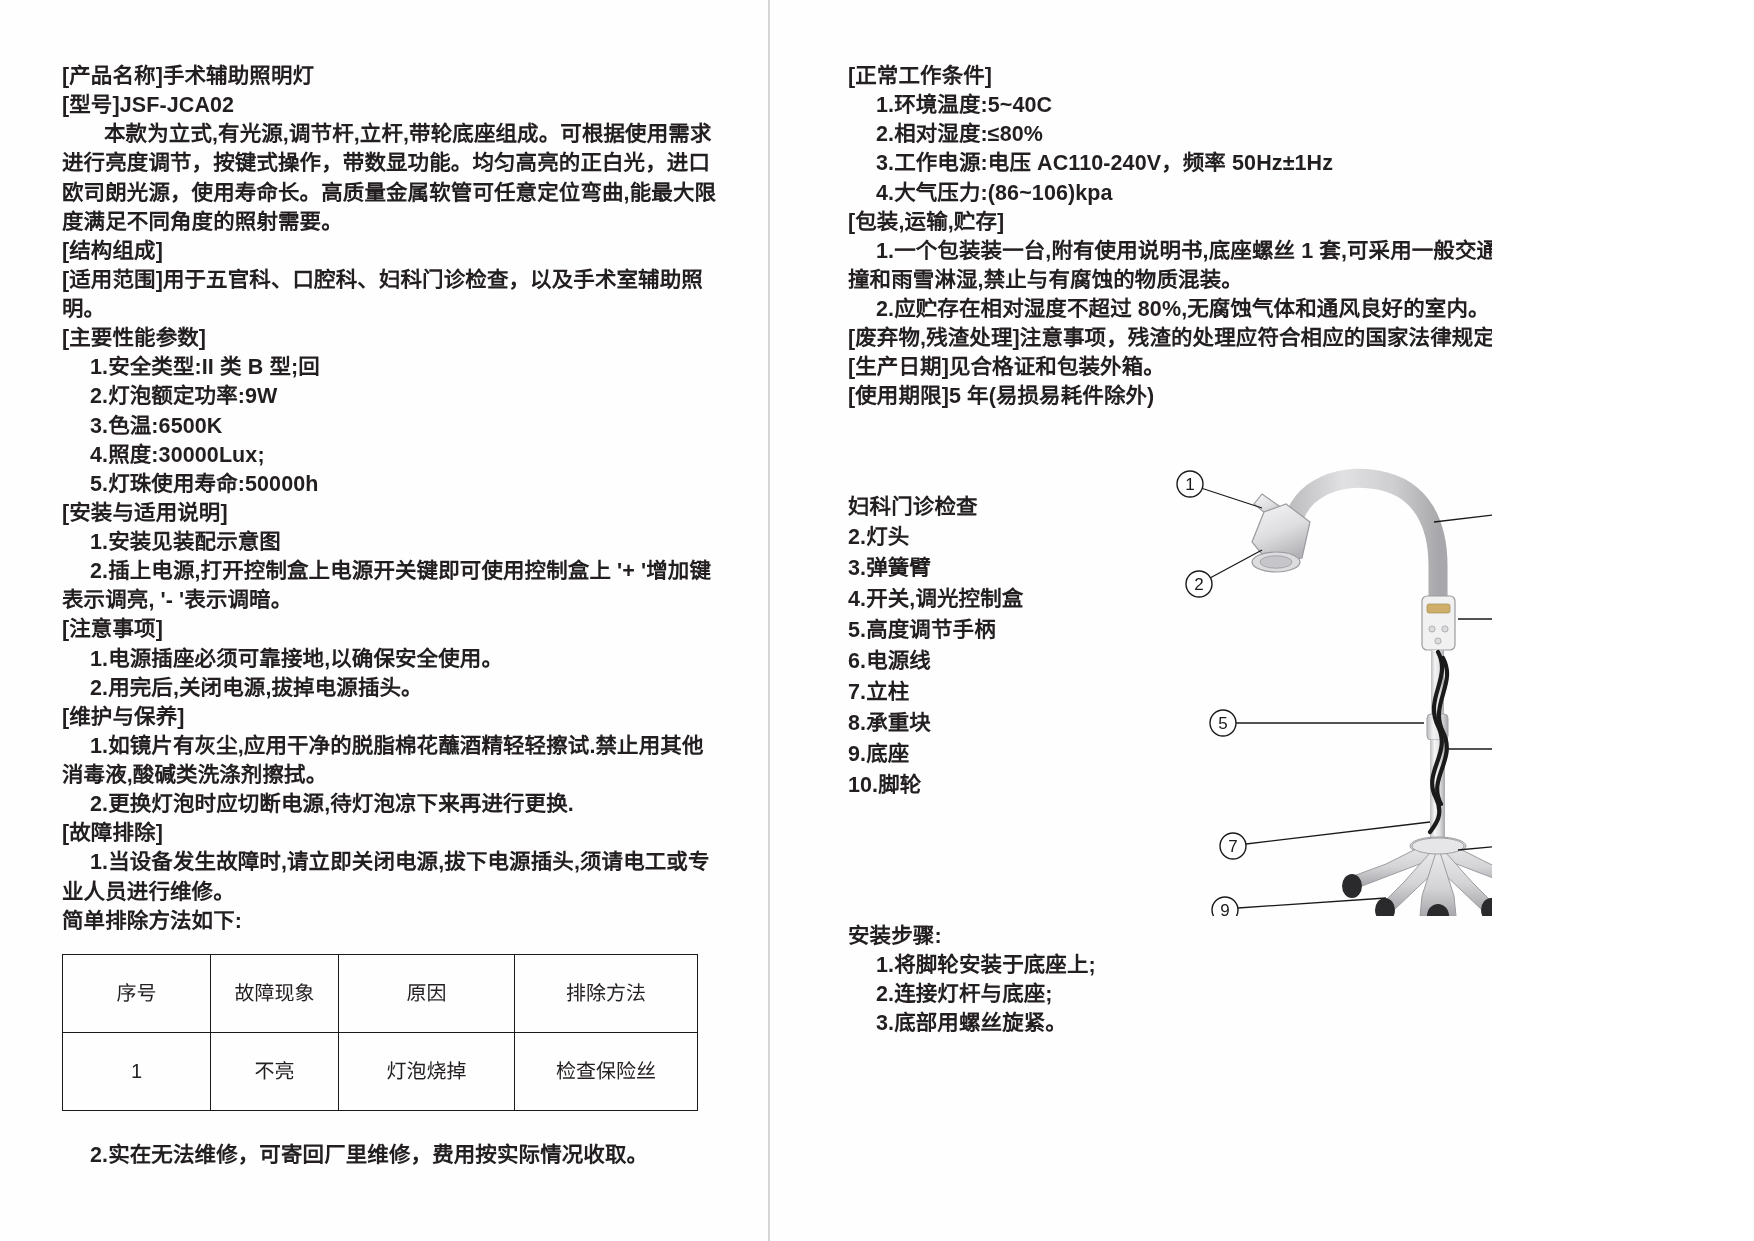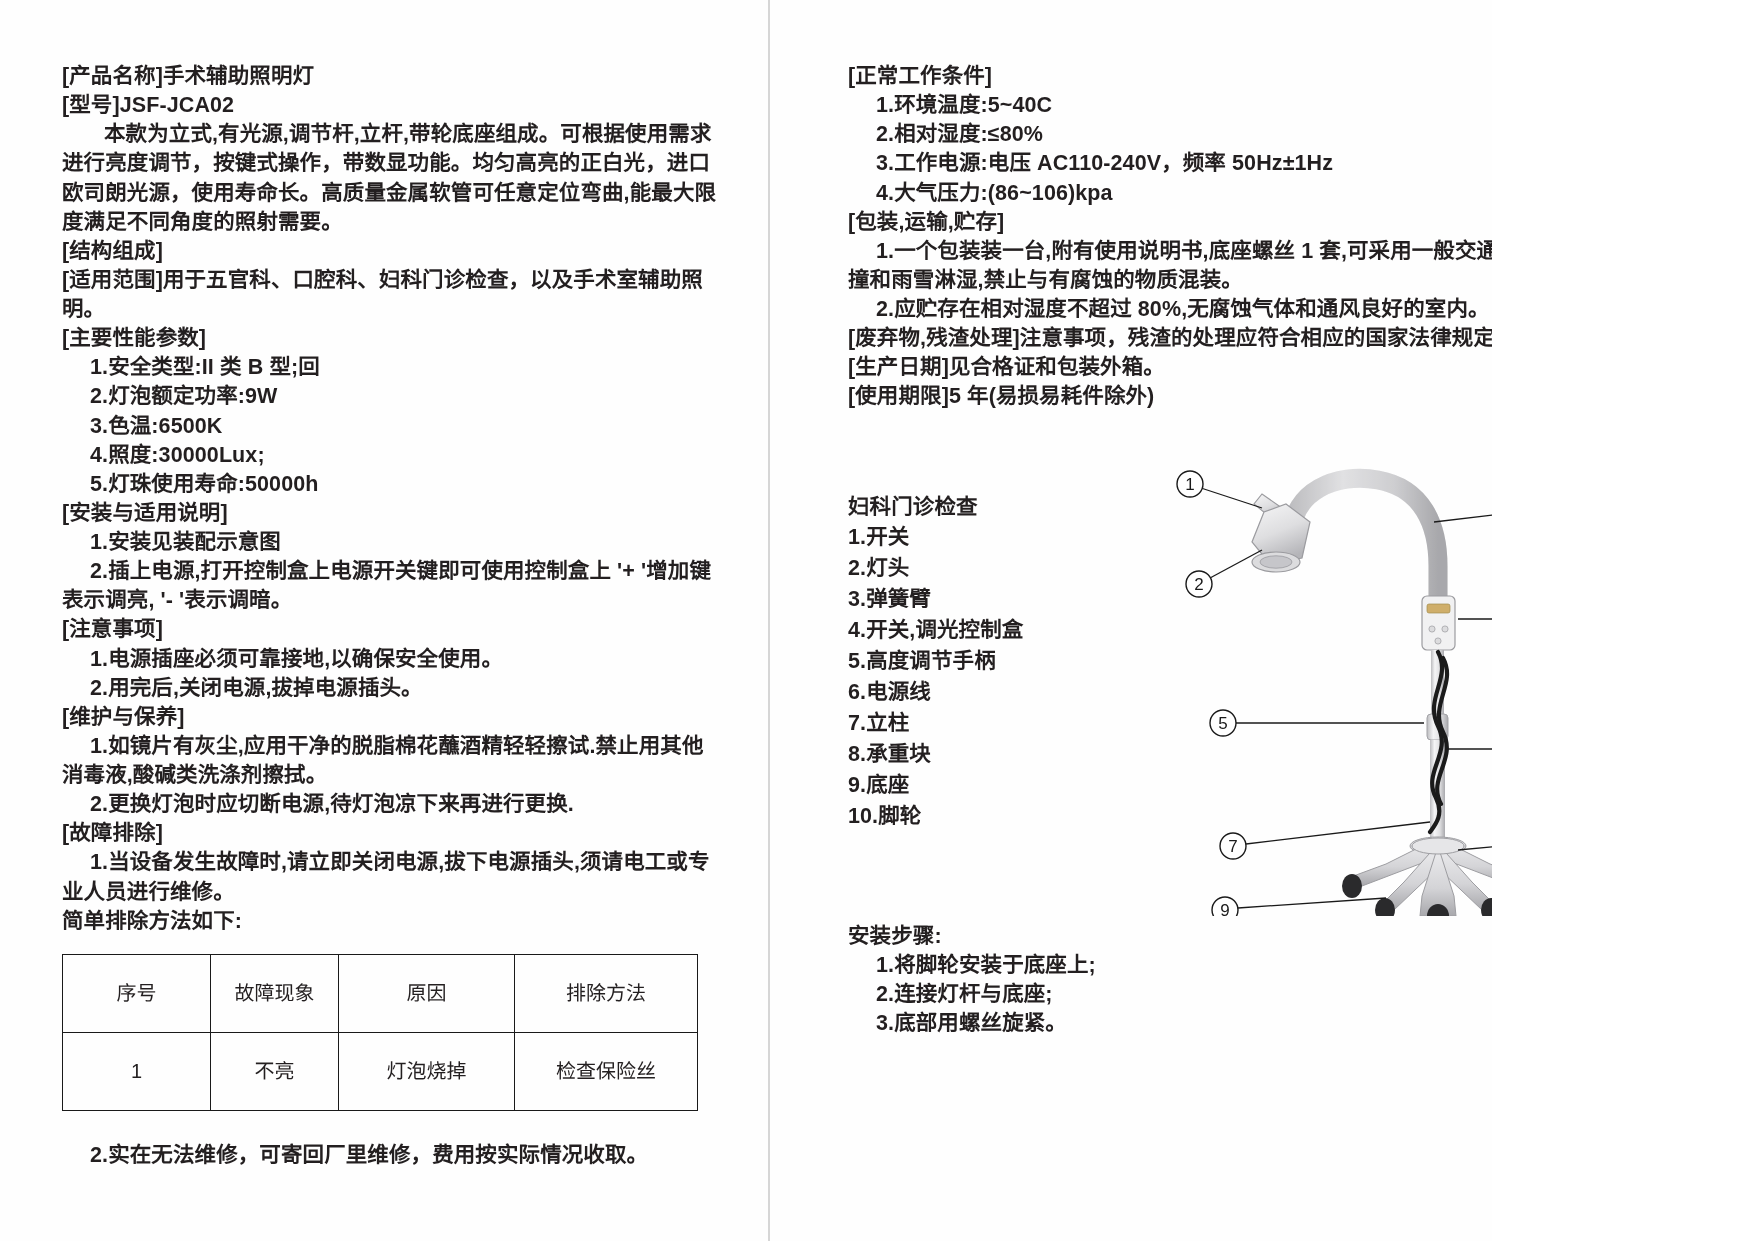--- a/index.html
+++ b/index.html
@@ -194,21 +194,20 @@
     <div class="line"><span>[废弃物,残渣处理]</span><span>注意事项，残渣的处理应符合相应的国家法律规定。</span></div>
 
     <div class="line"><span>[生产日期]</span><span>见合格证和包装外箱。</span></div>
 
     <div class="line"><span>[使用期限]</span><span>5 年(易损易耗件除外)</span></div>
 
     <div class="diagram-area">
 
       <div class="diagram-labels">
         <div class="line">妇科门诊检查</div>
-        <div class="line">1.开关</div>
         <div class="line">2.灯头</div>
         <div class="line">3.弹簧臂</div>
         <div class="line">4.开关,调光控制盒</div>
         <div class="line">5.高度调节手柄</div>
         <div class="line">6.电源线</div>
         <div class="line">7.立柱</div>
         <div class="line">8.承重块</div>
         <div class="line">9.底座</div>
         <div class="line">10.脚轮</div>
       </div>

